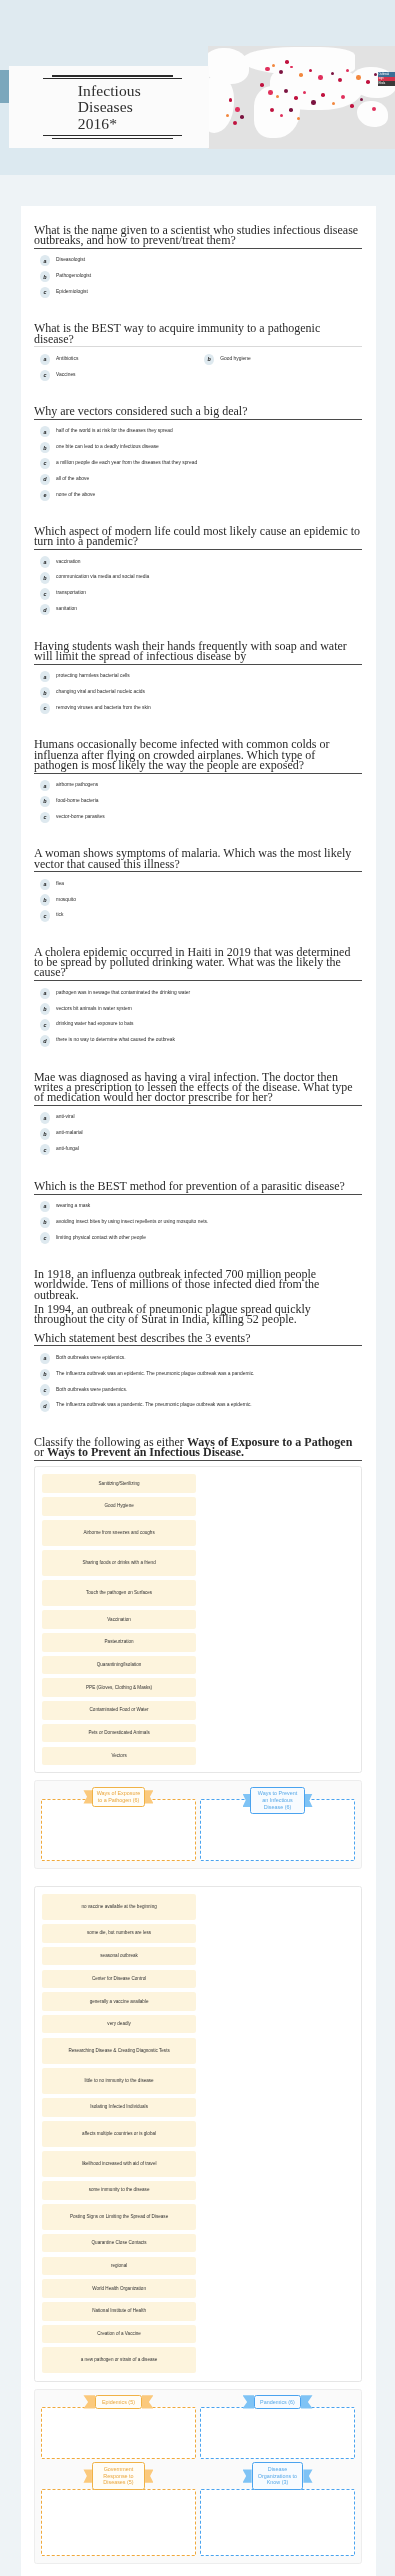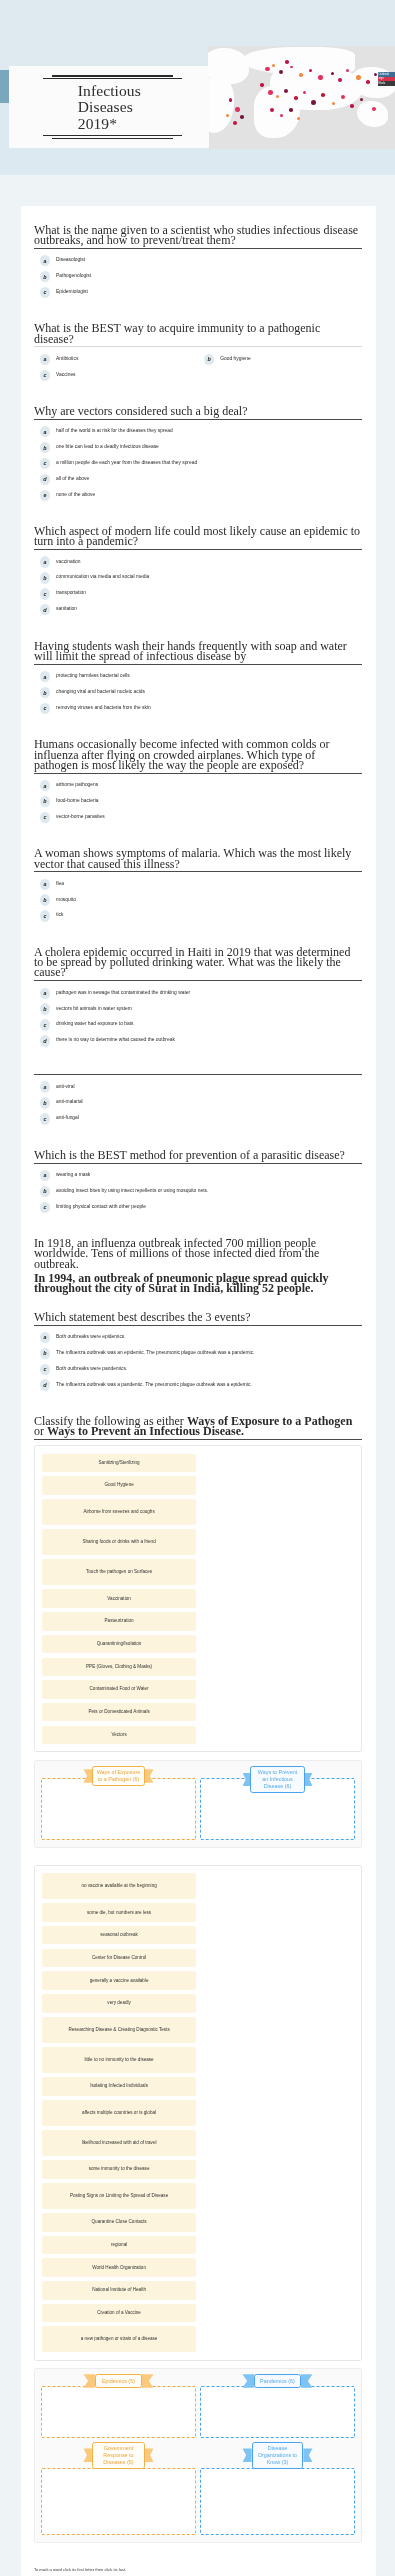--- a/index.html
+++ b/index.html
@@ -197,21 +197,21 @@
   </div>
 
   <div class="hero-card">
     <div class="rule-pair">
       <div class="r1"></div>
         <div class="r2"></div>
     </div>
     <div class="hero-title">
       <div>Infectious</div>
       <div>Diseases</div>
-      <div>2019*</div>
+      <div>2016*</div>
     </div>
     <div class="rule-pair bottom">
       <div class="r1"></div>
         <div class="r2"></div>
     </div>
   </div>
 </div>
 
 <div class="qcard">
 
@@ -385,20 +385,21 @@
       <span class="choice-text">drinking water had exposure to bats</span>
     </div>
     <div class="choice">
       <span class="bubble">d</span>
       <span class="choice-text">there is no way to determine what caused the outbreak</span>
     </div>
   </div>
 
   <div class="spacer"></div>
   <div class="question">
+    <div>Mae was diagnosed as having a viral infection. The doctor then writes a prescription to lessen the effects of the disease. What type of medication would her doctor prescribe for her?</div>
     <div class="qrule"></div>
   </div>
   <div class="choices">
     <div class="choice">
       <span class="bubble">a</span>
       <span class="choice-text">anti-viral</span>
     </div>
     <div class="choice">
       <span class="bubble">b</span>
       <span class="choice-text">anti-malarial</span>
@@ -425,21 +426,21 @@
     </div>
     <div class="choice">
       <span class="bubble">c</span>
       <span class="choice-text">limiting physical contact with other people</span>
     </div>
   </div>
 
   <div class="spacer"></div>
   <div class="question">
     <div style="margin-bottom:4.1px;">In 1918, an influenza outbreak infected 700 million people worldwide. Tens of millions of those infected died from the outbreak.</div>
-    <div style="margin-bottom:18px;font-weight:bold;">In 1994, an outbreak of pneumonic plague spread quickly throughout the city of Surat in India, killing 52 people.</div>
+    <div style="margin-bottom:8px;">In 1994, an outbreak of pneumonic plague spread quickly throughout the city of Surat in India, killing 52 people.</div>
     <div>Which statement best describes the 3 events?</div>
     <div class="qrule"></div>
   </div>
   <div class="choices">
     <div class="choice">
       <span class="bubble">a</span>
       <span class="choice-text">Both outbreaks were epidemics.</span>
     </div>
     <div class="choice">
       <span class="bubble">b</span>

